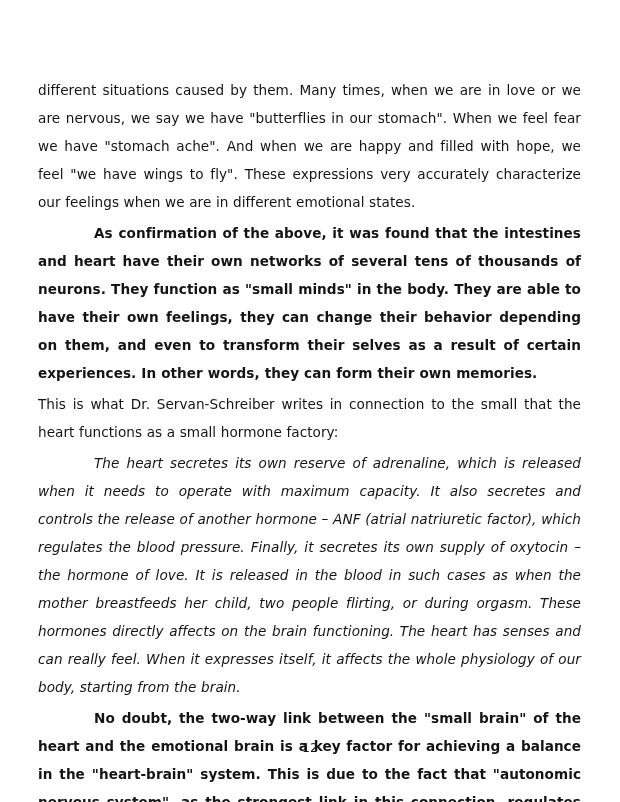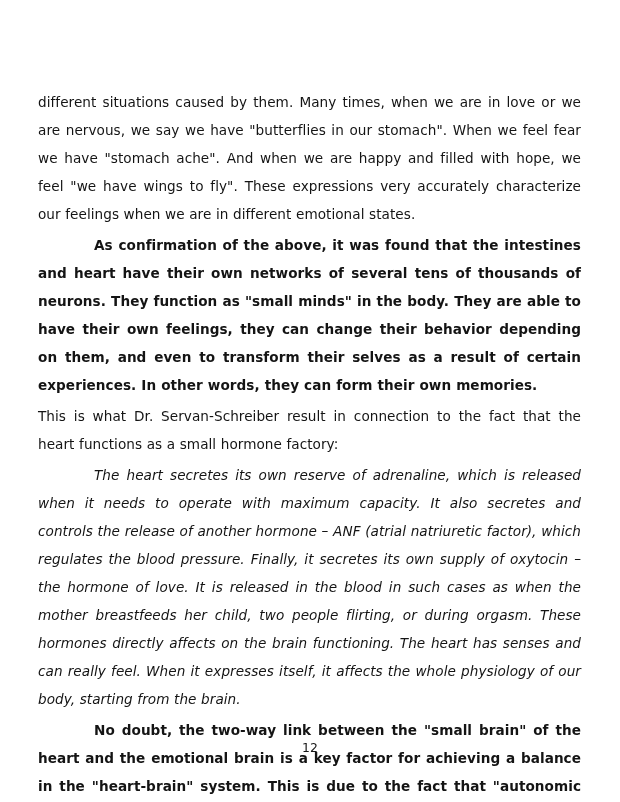--- a/index.html
+++ b/index.html
@@ -21,21 +21,21 @@
     overflow: hidden;
     box-sizing: border-box;
   }
   .content {
     position: absolute;
     left: 38px;
     top: 72px;
     width: 543px;
   }
   .para {
-    margin: 16px 0 0 0;
+    margin: 4px 0 0 0;
     font-size: 13.6px;
     line-height: 28.1px;
     text-align: justify;
     text-justify: inter-word;
     color: #141414;
     letter-spacing: 0.05px;
     word-spacing: 0.2px;
   }
   .para + .para {
     margin-top: 2.5px;
@@ -64,21 +64,21 @@
 <body>
 
 <div class="page">
 
   <div class="content">
 
     <p class="para">different situations caused by them. Many times, when we are in love or we are nervous, we say we have "butterflies in our stomach".  When we feel fear we have "stomach ache". And when we are happy and filled with hope, we feel "we have wings to fly". These expressions very accurately characterize our feelings when we are in different emotional states.</p>
 
     <p class="para indent">As confirmation of the above, it was found that the intestines and heart have their own networks of several tens of thousands of neurons. They function as "small minds" in the body. They are able to have their own feelings, they can change their behavior depending on them, and even to transform their selves as a result of certain experiences. In other words, they can form their own memories.</p>
 
-    <p class="para">This is what Dr. Servan-Schreiber result in connection to the fact that the heart functions as a small hormone factory:</p>
+    <p class="para">This is what Dr. Servan-Schreiber writes in connection to the small that the heart functions as a small hormone factory:</p>
 
     <p class="para italic">The heart secretes its own reserve of adrenaline, which is released when it needs to operate with maximum capacity. It also secretes and controls the release of another hormone – ANF (atrial natriuretic factor), which regulates the blood pressure. Finally, it secretes its own supply of oxytocin – the hormone of love. It is released in the blood in such cases as when the mother breastfeeds her child, two people flirting, or during orgasm. These hormones directly affects on the brain functioning. The heart has senses and can really feel. When it expresses itself, it affects the whole physiology of our body, starting from the brain.</p>
 
     <p class="para indent">No doubt, the two-way link between the "small brain" of the heart and the emotional brain is a key factor for achieving a balance in the "heart-brain" system. This is due to the fact that "autonomic nervous system", as the strongest link in this connection, regulates all our organs, and neither the will, nor our mind can handle this function very well. But besides the influence that the heart receives from the central nervous system, it has the ability to send to</p>
 
   </div>
 
   <div class="pagenum">12</div>
 
 </div>

